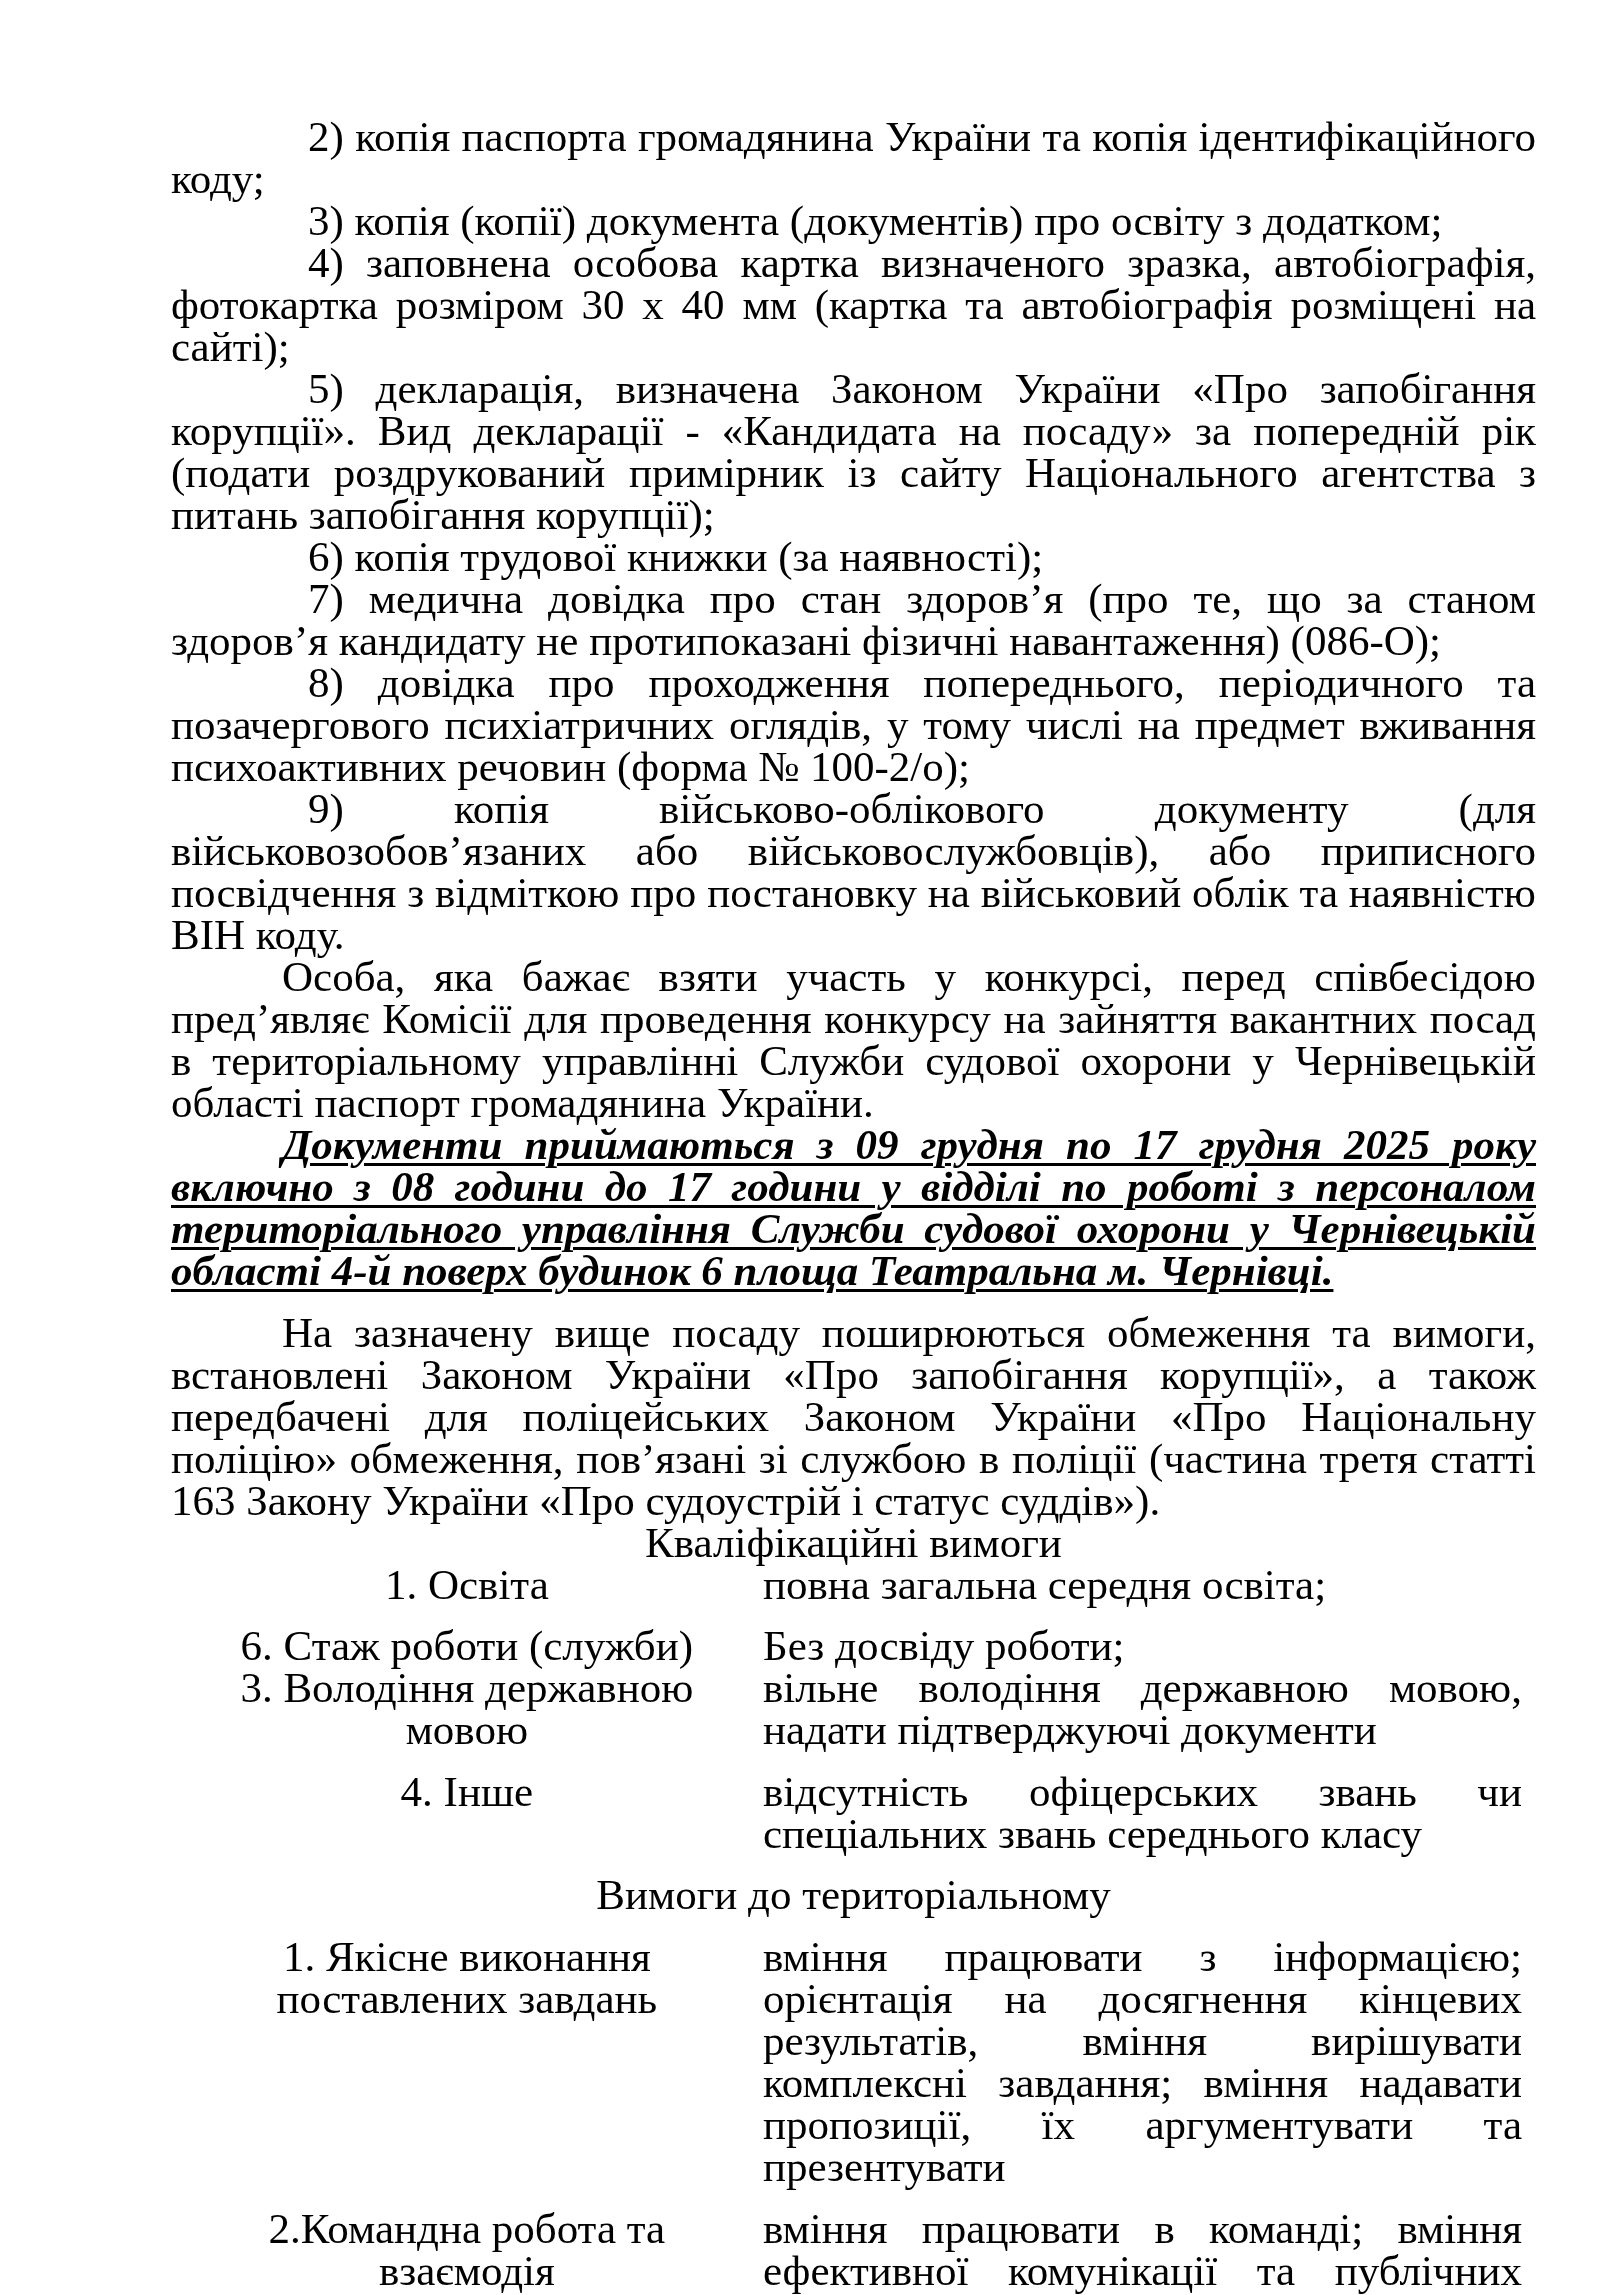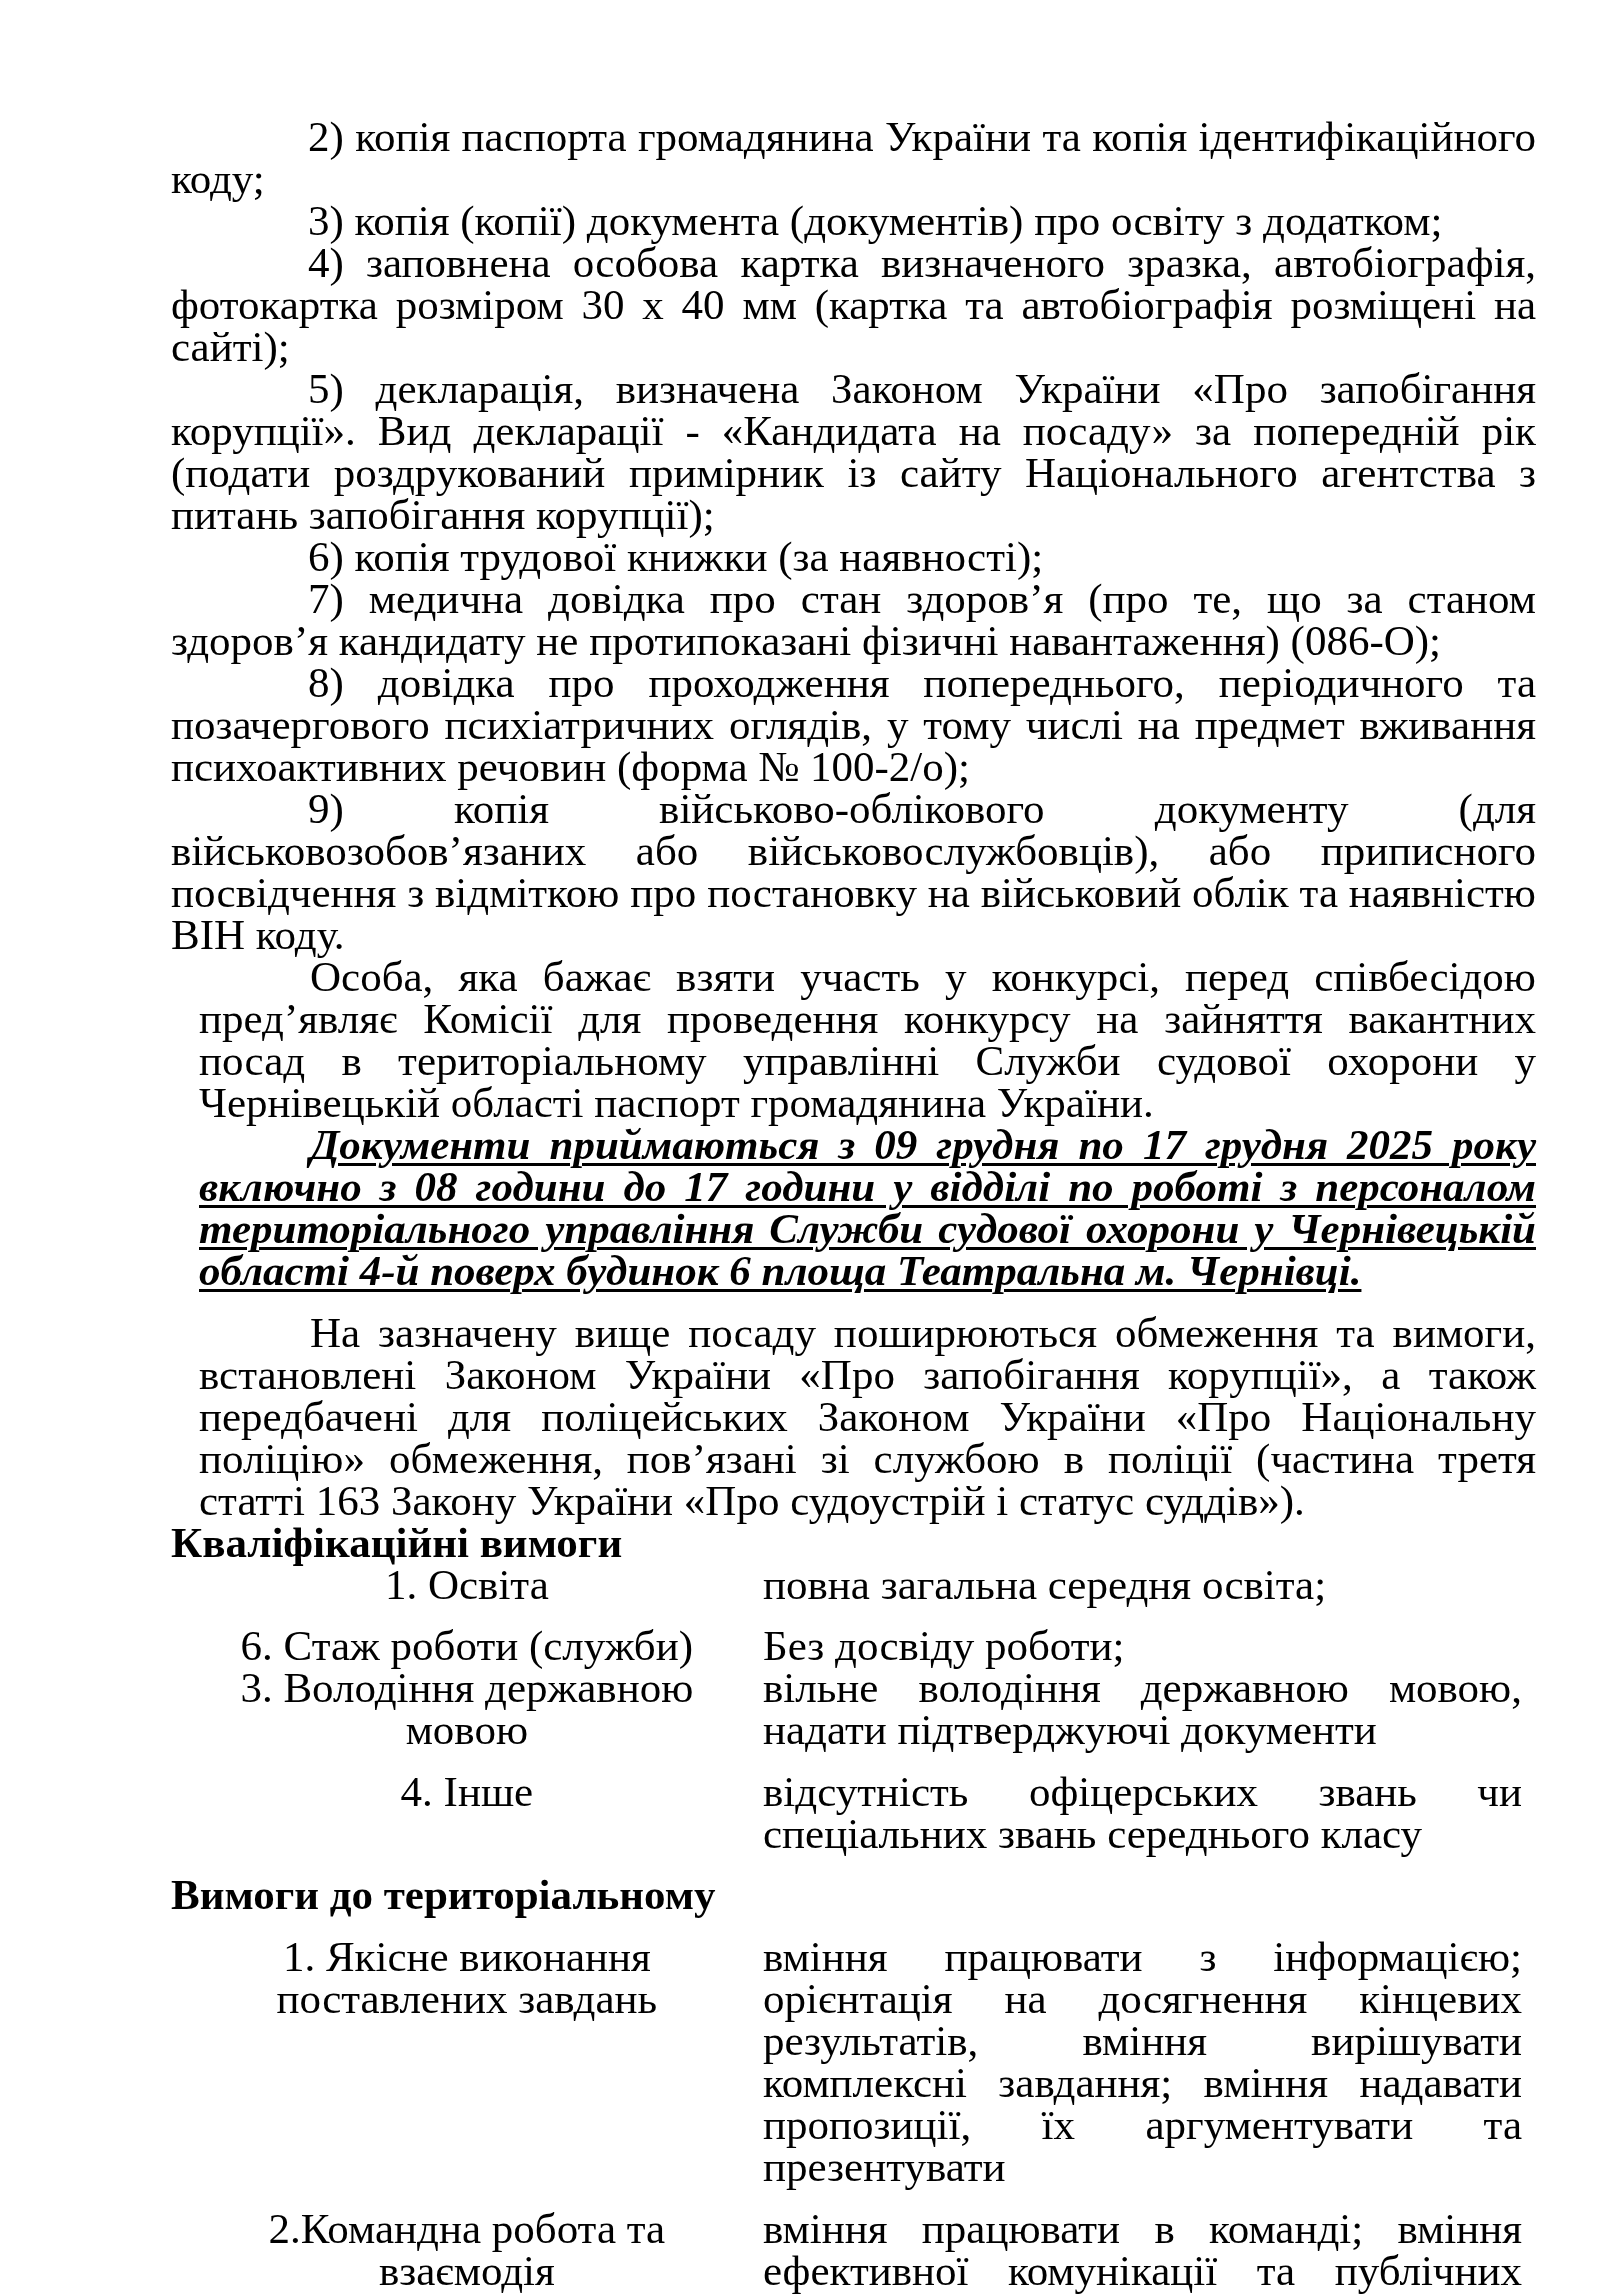--- a/index.html
+++ b/index.html
@@ -9,26 +9,26 @@
     left: 171px;
     top: 116px;
     width: 1365px;
     font-family: "Liberation Serif", "DejaVu Serif", serif;
     font-size: 43px;
     line-height: 42px;
     color: #000;
   }
   p { margin: 0; text-align: justify; }
   .indent { text-indent: 137px; }
-  .indent2 { text-indent: 111px; margin-left: 28px; }
+  .indent2 { text-indent: 111px; }
   .bold-italic-underline {
     font-weight: bold; font-style: italic; text-decoration: underline;
     text-decoration-thickness: 3.3px; text-underline-offset: 3.9px;
   }
-  .center-heading { text-align: left; font-weight: bold; }
+  .center-heading { text-align: center; font-weight: normal; }
   .gap-small { height: 19.6px; }
   .row { display: flex; }
   .cell-left { width: 576px; padding-left: 15.7px; box-sizing: border-box; text-align: center; }
   .cell-right { width: 759px; text-align: justify; margin-left: 16px; }
   .row-gap { height: 19.6px; }
 </style>
 </head>
 <body>
 
 <div class="page">

